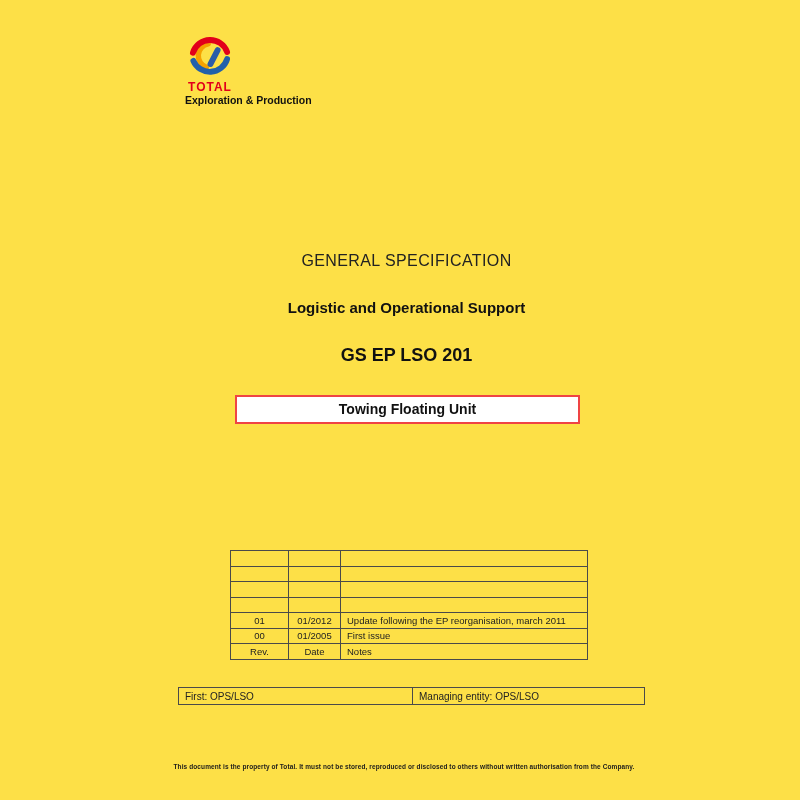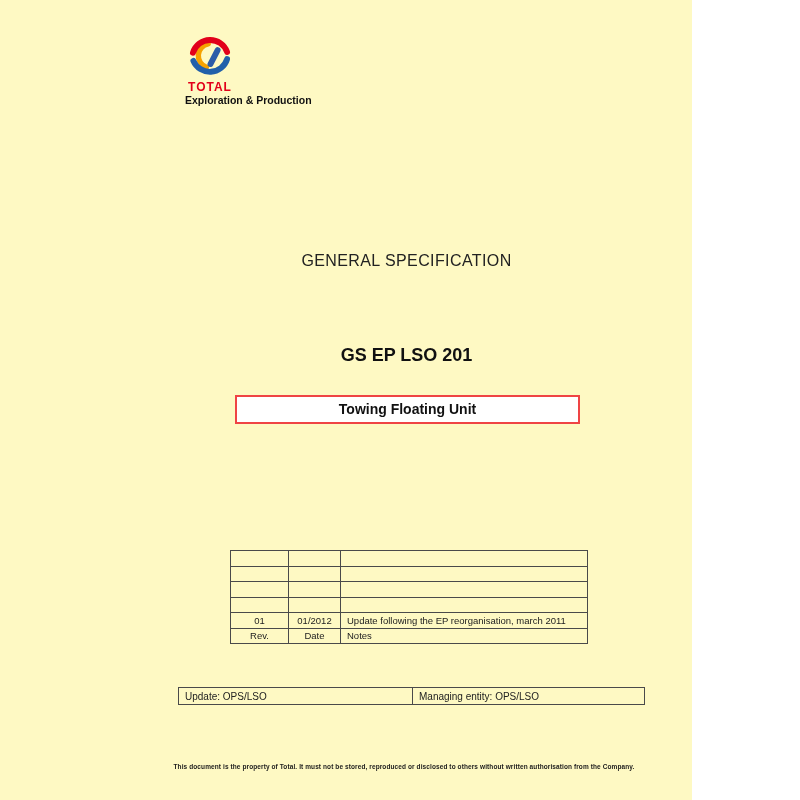--- a/index.html
+++ b/index.html
@@ -7,23 +7,23 @@
     padding: 0;
     background: #ffffff;
     width: 800px;
     height: 800px;
     overflow: hidden;
     font-family: "Liberation Sans", "DejaVu Sans", sans-serif;
     color: #1b1b1b;
   }
   .page {
     position: relative;
-    width: 692px;
+    width: 800px;
     height: 800px;
-    background: #fef9c3;
+    background: #fde047;
   }
 
   
   .brand { position: absolute; left: 180px; top: 33px; width: 160px; }
   .globe { display: block; margin-left: 7px; width: 46px; height: 45px; }
   .wordmark {
     width: 60px;
     text-align: center;
     font-weight: bold;
     font-size: 12px;
@@ -136,20 +136,21 @@
       <path d="M46 24 A27 27 0 0 0 42 76" fill="none" stroke="#f5a200" stroke-width="12" stroke-linecap="round"></path>
       <path d="M13 62 A40 40 0 0 0 88 58" fill="none" stroke="#2160aa" stroke-width="13" stroke-linecap="round"></path>
       <path d="M67 38 L51 69" fill="none" stroke="#2b5ca8" stroke-width="13" stroke-linecap="round"></path>
       <path d="M12 44 A40 40 0 0 1 88 42" fill="none" stroke="#e2001a" stroke-width="13" stroke-linecap="round"></path>
     </svg>
     <div class="wordmark">TOTAL</div>
     <div class="division">Exploration &amp; Production</div>
   </div>
 
   <div class="title-doc-type">GENERAL SPECIFICATION</div>
+  <div class="title-discipline">Logistic and Operational Support</div>
   <div class="title-number">GS EP LSO 201</div>
 
   <div class="doc-title-box">
     <span>Towing Floating Unit</span>
   </div>
 
   <table class="rev-table">
     <tbody>
         <tr>
           <td class="col-rev"></td>
@@ -170,31 +171,36 @@
           <td class="col-rev"></td>
           <td class="col-date"></td>
           <td class="col-notes"></td>
         </tr>
         <tr>
           <td class="col-rev">01</td>
           <td class="col-date">01/2012</td>
           <td class="col-notes">Update following the EP reorganisation, march 2011</td>
         </tr>
         <tr>
+          <td class="col-rev">00</td>
+          <td class="col-date">01/2005</td>
+          <td class="col-notes">First issue</td>
+        </tr>
+        <tr>
           <td class="col-rev">Rev.</td>
           <td class="col-date">Date</td>
           <td class="col-notes">Notes</td>
         </tr>
       </tbody>
   </table>
 
   <table class="owner-table">
     <tbody>
       <tr>
-        <td class="owner-cell">Update: OPS/LSO</td>
+        <td class="owner-cell">First: OPS/LSO</td>
         <td class="managing-cell">Managing entity: OPS/LSO</td>
       </tr>
     </tbody>
   </table>
 
   <div class="footer-notice">This document is the property of Total. It must not be stored, reproduced or disclosed to others without written authorisation from the Company.</div>
 
 </div>
 
 </body></html>

